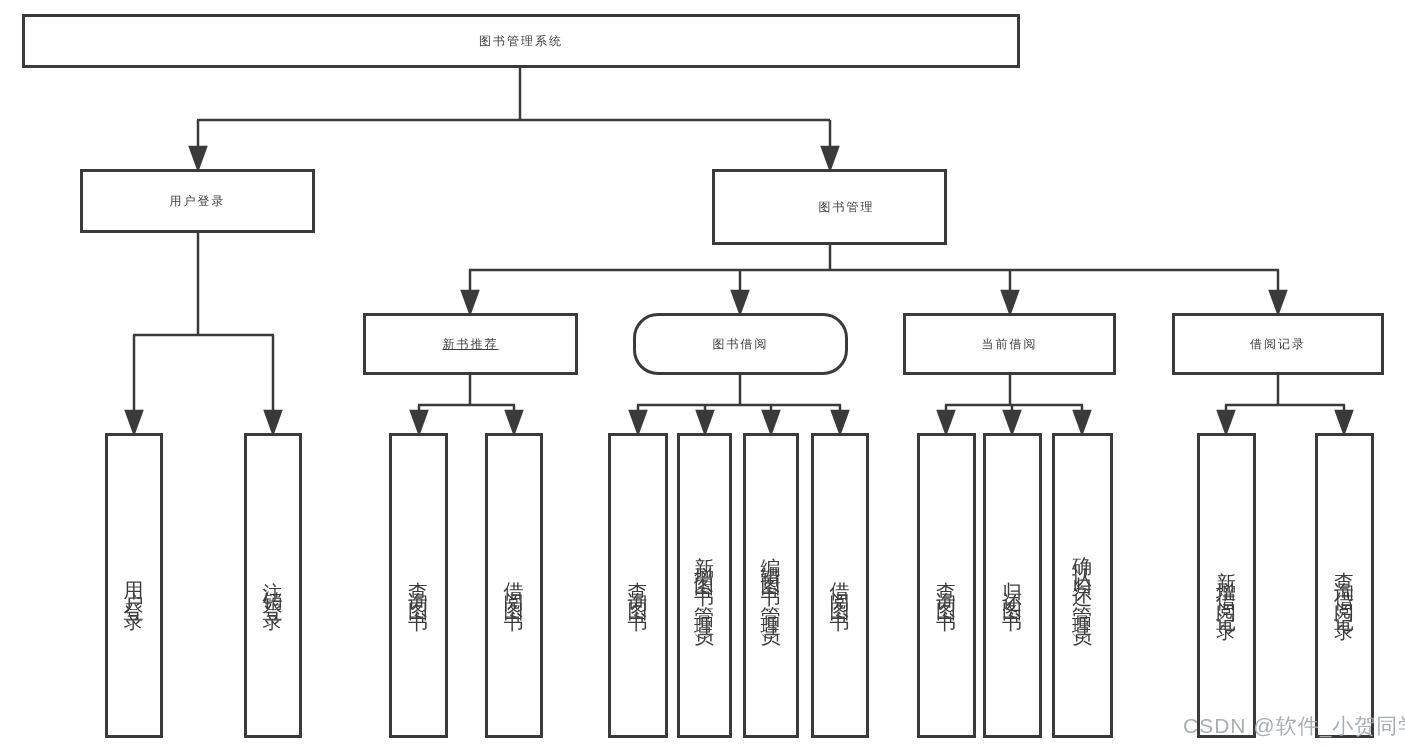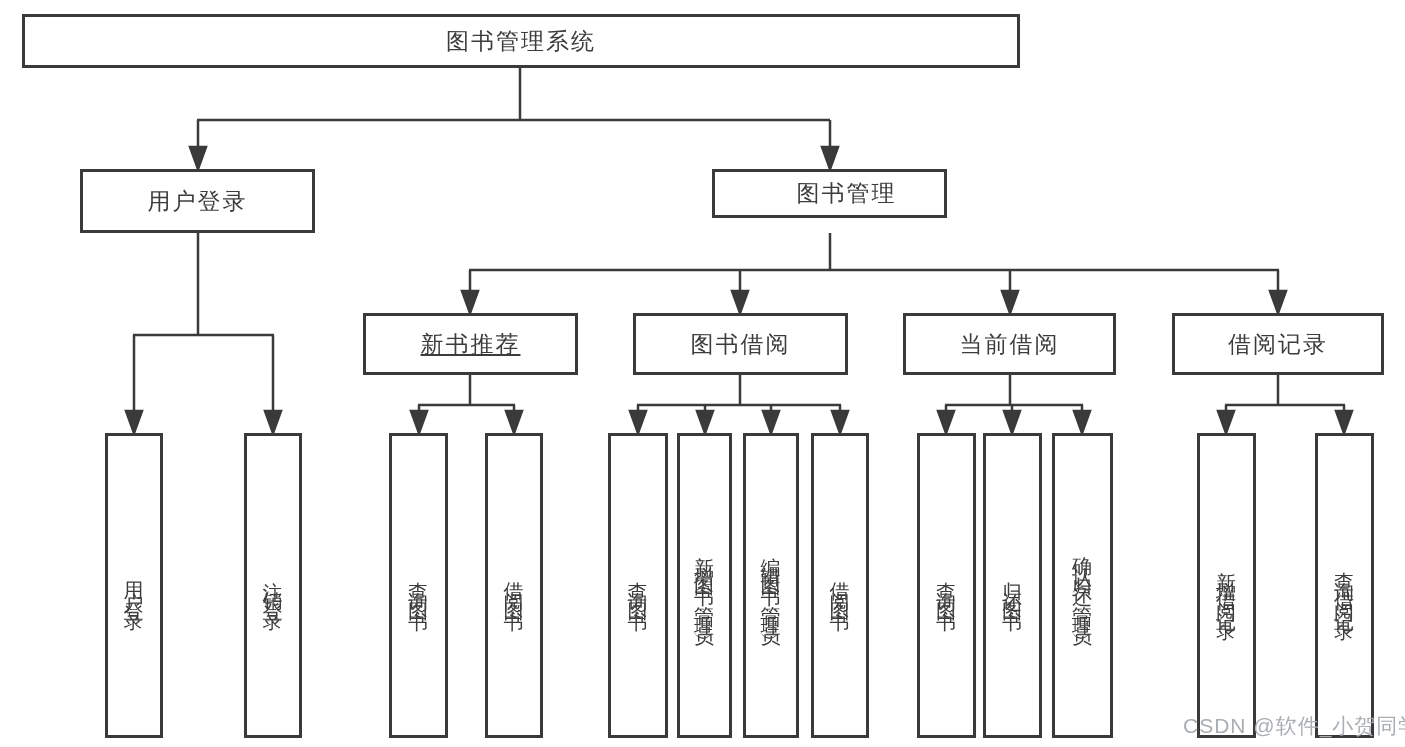--- a/index.html
+++ b/index.html
@@ -23,21 +23,21 @@
   }
   .node {
     position: absolute;
     box-sizing: border-box;
     border: 3px solid #3a3a3a;
     background: #ffffff;
     color: #3c3c3c;
     display: flex;
     align-items: center;
     justify-content: center;
-    font-size: 23px;
+    font-size: 12px;
     z-index: 2;
     letter-spacing: 2px;
   }
   .node.v {
     writing-mode: vertical-rl;
     text-orientation: mixed;
     letter-spacing: 10px;
     font-size: 20px;
     line-height: 1;
   }
@@ -115,24 +115,24 @@
     <line x1="1225" y1="405" x2="1345" y2="405"></line>
     <line x1="1226" y1="405" x2="1226" y2="413"></line>
     <polygon points="1218,411 1234,411 1226,433"></polygon>
     <line x1="1344" y1="405" x2="1344" y2="413"></line>
     <polygon points="1336,411 1352,411 1344,433"></polygon>
   </svg>
 
   <div class="node" style="left:22px; top:14px; width:998px; height:54px;">图书管理系统</div>
 
   <div class="node" style="left:80px; top:169px; width:235px; height:64px;">用户登录</div>
-  <div class="node" style="left:712px; top:169px; width:235px; height:49px;padding-left:34px;">图书管理</div>
+  <div class="node" style="left:712px; top:169px; width:235px; height:76px;padding-left:34px;">图书管理</div>
 
   <div class="node" style="left:363px; top:313px; width:215px; height:62px;text-decoration:underline;">新书推荐</div>
-  <div class="node" style="left:633px; top:313px; width:215px; height:62px;">图书借阅</div>
+  <div class="node" style="left:633px; top:313px; width:215px; height:62px;border-radius:25px;">图书借阅</div>
   <div class="node" style="left:1172px; top:313px; width:212px; height:62px;">借阅记录</div>
   <div class="node" style="left:903px; top:313px; width:213px; height:62px;">当前借阅</div>
 
   <div class="node v" style="left:105px; top:433px; width:58px; height:305px;">用户登录</div>
   <div class="node v" style="left:244px; top:433px; width:58px; height:305px;">注销登录</div>
 
   <div class="node v" style="left:389px; top:433px; width:59px; height:305px;">查询图书</div>
   <div class="node v" style="left:485px; top:433px; width:58px; height:305px;">借阅图书</div>
 
   <div class="node v" style="left:608px; top:433px; width:60px; height:305px;">查询图书</div>

